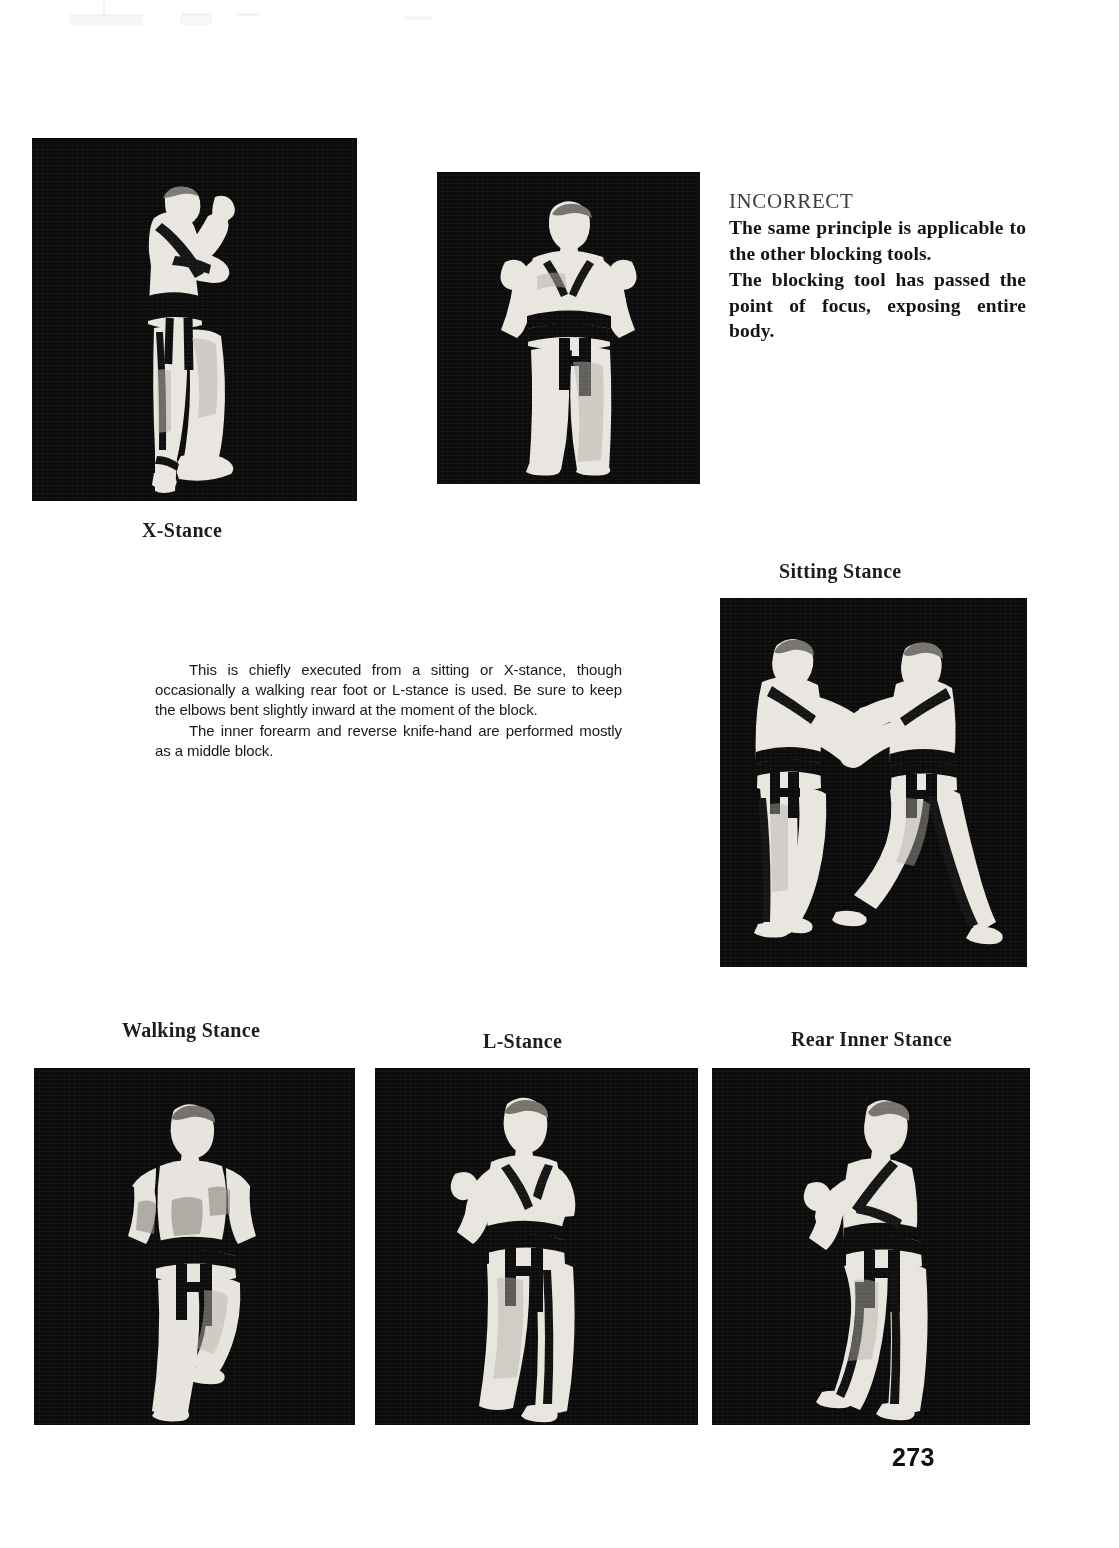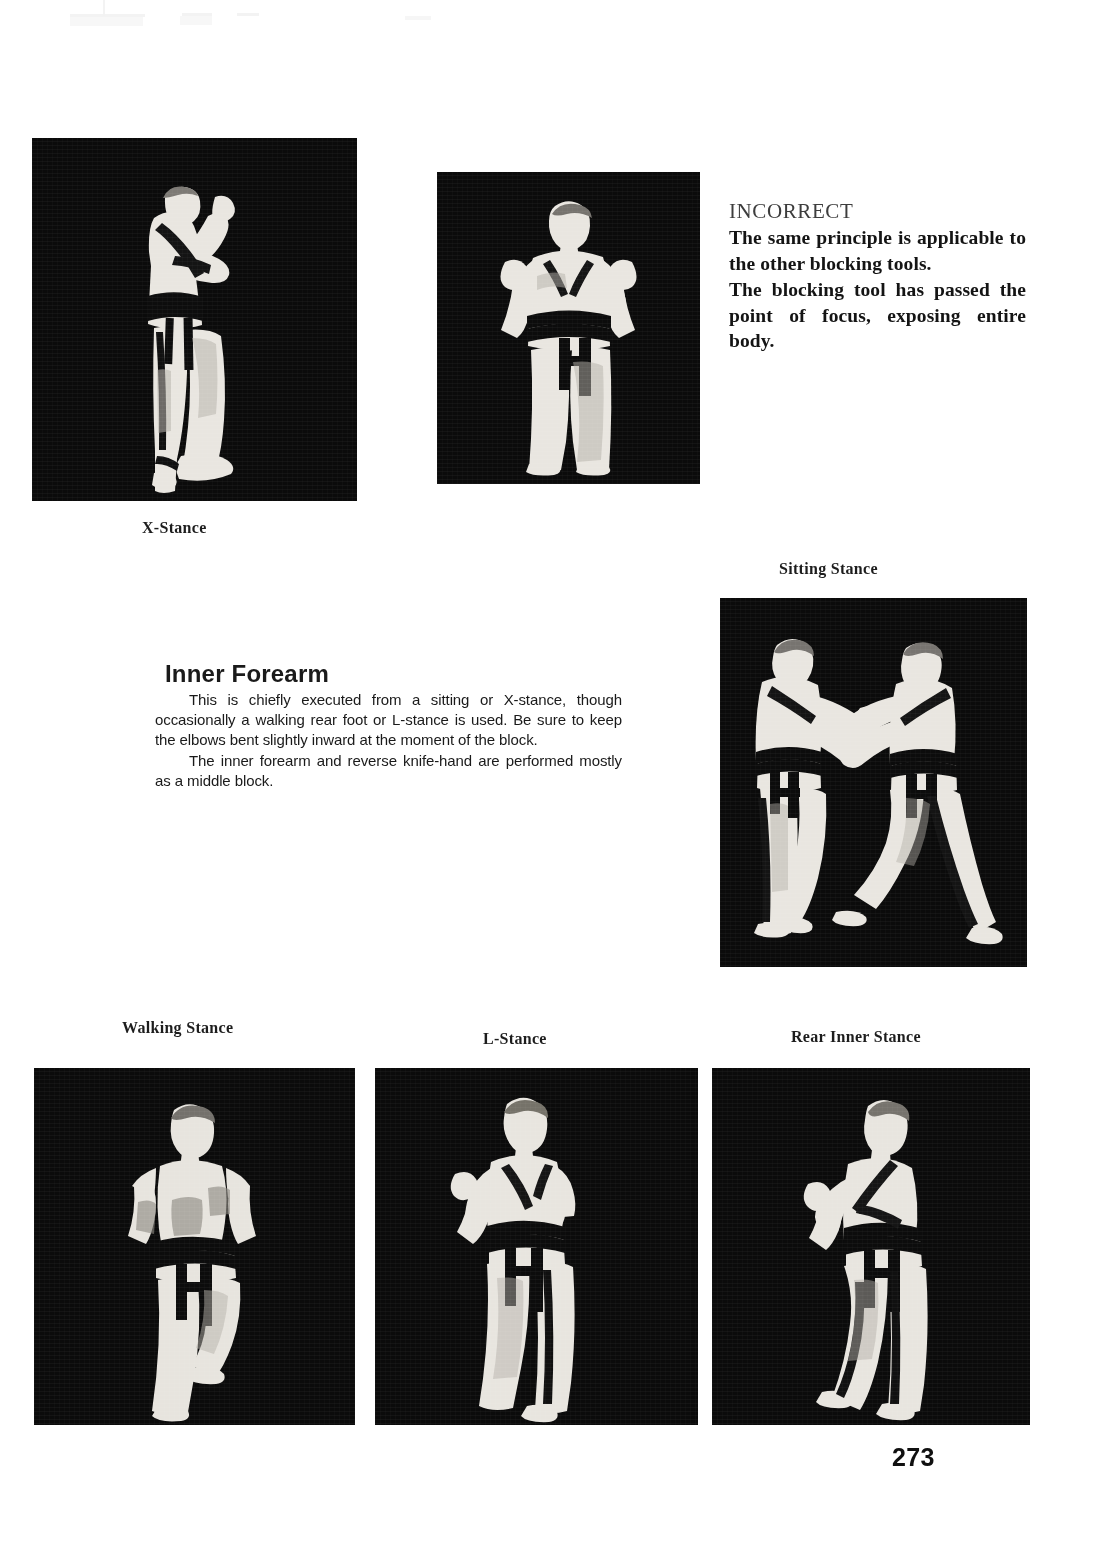--- a/index.html
+++ b/index.html
@@ -48,31 +48,31 @@
     background-size: 4px 4px, 5px 5px;
     pointer-events: none;
   }
   .photo svg { position: absolute; inset: 0; width: 100%; height: 100%; display: block; }
 
   
   .caption {
     position: absolute;
     font-family: "Liberation Serif", serif;
     font-weight: bold;
-    font-size: 16px;
+    font-size: 20px;
     letter-spacing: 0.3px;
     color: #1d1d1d;
     white-space: nowrap;
   }
 
   
   #incorrect-note {
     position: absolute;
     left: 729px;
-    top: 199px;
+    top: 189px;
     width: 297px;
   }
   #incorrect-note .note-head {
     font-family: "Liberation Serif", serif;
     font-size: 21px;
     font-weight: normal;
     color: #3d3d3d;
     letter-spacing: 0.6px;
     line-height: 1.18;
     margin-bottom: 1px;
@@ -495,20 +495,19 @@
 
   <div class="caption" style="left:791px; top:1028px;">Rear Inner Stance</div>
 
   <div id="incorrect-note">
     <div class="note-head">INCORRECT</div>
     <div class="note-para">The same principle is applicable to the other blocking tools.</div>
     <div class="note-para">The blocking tool has passed the point of focus, exposing entire body.</div>
   </div>
 
   <div id="article">
-    <h2>Inner Forearm</h2>
     <p>This is chiefly executed from a sitting or X-stance, though occasionally a walking rear foot or L-stance is used. Be sure to keep the elbows bent slightly inward at the moment of the block.</p>
     <p>The inner forearm and reverse knife-hand are performed mostly as a middle block.</p>
   </div>
 
   <div id="page-number">273</div>
 
 </div>
 
 </body></html>

